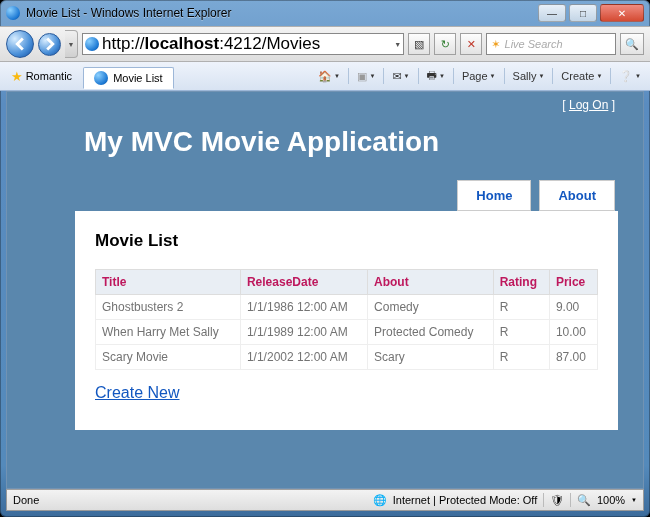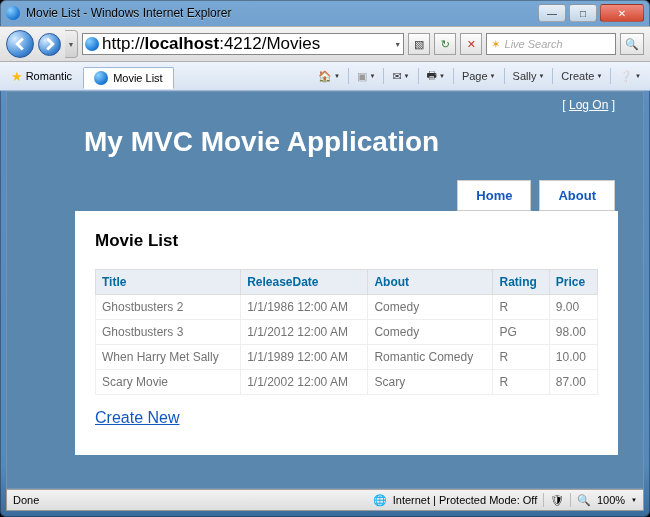--- a/index.html
+++ b/index.html
@@ -35,21 +35,21 @@
   .content { flex:1; background:#fff; margin:0 6px 0 6px; overflow:hidden; border:1px solid #7293b3;}
   .page { width:100%; height:100%; background:#5a87ad; display:flex; flex-direction:column; position:relative;padding-left:43px;}
   .logon-row { text-align:right; padding:6px 28px 0 0; color:#fff; font-size:12px;}
   .logon-row a { color:#fff;}
   .page h1 { margin:6px; padding:8px 28px 16px 28px; color:#fff; font-size:28px; font-family:"Trebuchet MS",Arial,sans-serif; font-weight:bold;}
   .menu-row { display:flex; justify-content:flex-end; padding:0 28px 0 0; gap:8px;}
   .menu-btn { background:#fff; color:#1257c0; font-weight:bold; padding:7px 18px; border:1px solid #ccc; font-size:13px;}
   .panel { background:#fff; margin:0 25px 22px 25px; padding:20px 20px 28px 20px; flex:0 0 auto;}
   .panel h2 { margin:0 0 18px 0; font-size:17px; font-weight:bold; color:#000; font-family:Arial,sans-serif;}
   table.movies { width:100%; border-collapse:collapse; font-size:12px; color:#333;}
-  table.movies th { text-align:left; background:#e9eef4; color:#0369a1; font-weight:bold; padding:5px 6px; border:1px solid #ddd;}
+  table.movies th { text-align:left; background:#e9eef4; color:#be185d; font-weight:bold; padding:5px 6px; border:1px solid #ddd;}
   table.movies td { padding:5px 6px; border:1px solid #eee; color:#737373;}
   .create-link { display:inline-block; margin-top:14px; color:#1257c0; text-decoration:underline; font-size:16px;}
   .statusbar { height:22px; background:linear-gradient(#f3f3f3,#dedede); border-top:1px solid #a0a0a0; display:flex; align-items:center; padding:0 6px; gap:10px; margin:0 6px 6px 6px; border:1px solid #999; border-top:1px solid #a0a0a0;}
   .status-sep { width:1px; height:14px; background:#bbb;}
   .status-right { margin-left:auto; display:flex; align-items:center; gap:6px;}
   .zoom-glass { font-size:11px;}
   svg.ico { width:14px; height:14px; }
 </style>
 </head>
 <body>
@@ -178,30 +178,23 @@
           </thead>
           <tbody id="movie-rows">
               <tr>
                 <td>Ghostbusters 2</td>
                 <td>1/1/1986 12:00 AM</td>
                 <td>Comedy</td>
                 <td>R</td>
                 <td>9.00</td>
               </tr>
               <tr>
-                <td>Ghostbusters 3</td>
-                <td>1/1/2012 12:00 AM</td>
-                <td>Comedy</td>
-                <td>PG</td>
-                <td>98.00</td>
-              </tr>
-              <tr>
                 <td>When Harry Met Sally</td>
                 <td>1/1/1989 12:00 AM</td>
-                <td>Romantic Comedy</td>
+                <td>Protected Comedy</td>
                 <td>R</td>
                 <td>10.00</td>
               </tr>
               <tr>
                 <td>Scary Movie</td>
                 <td>1/1/2002 12:00 AM</td>
                 <td>Scary</td>
                 <td>R</td>
                 <td>87.00</td>
               </tr>

